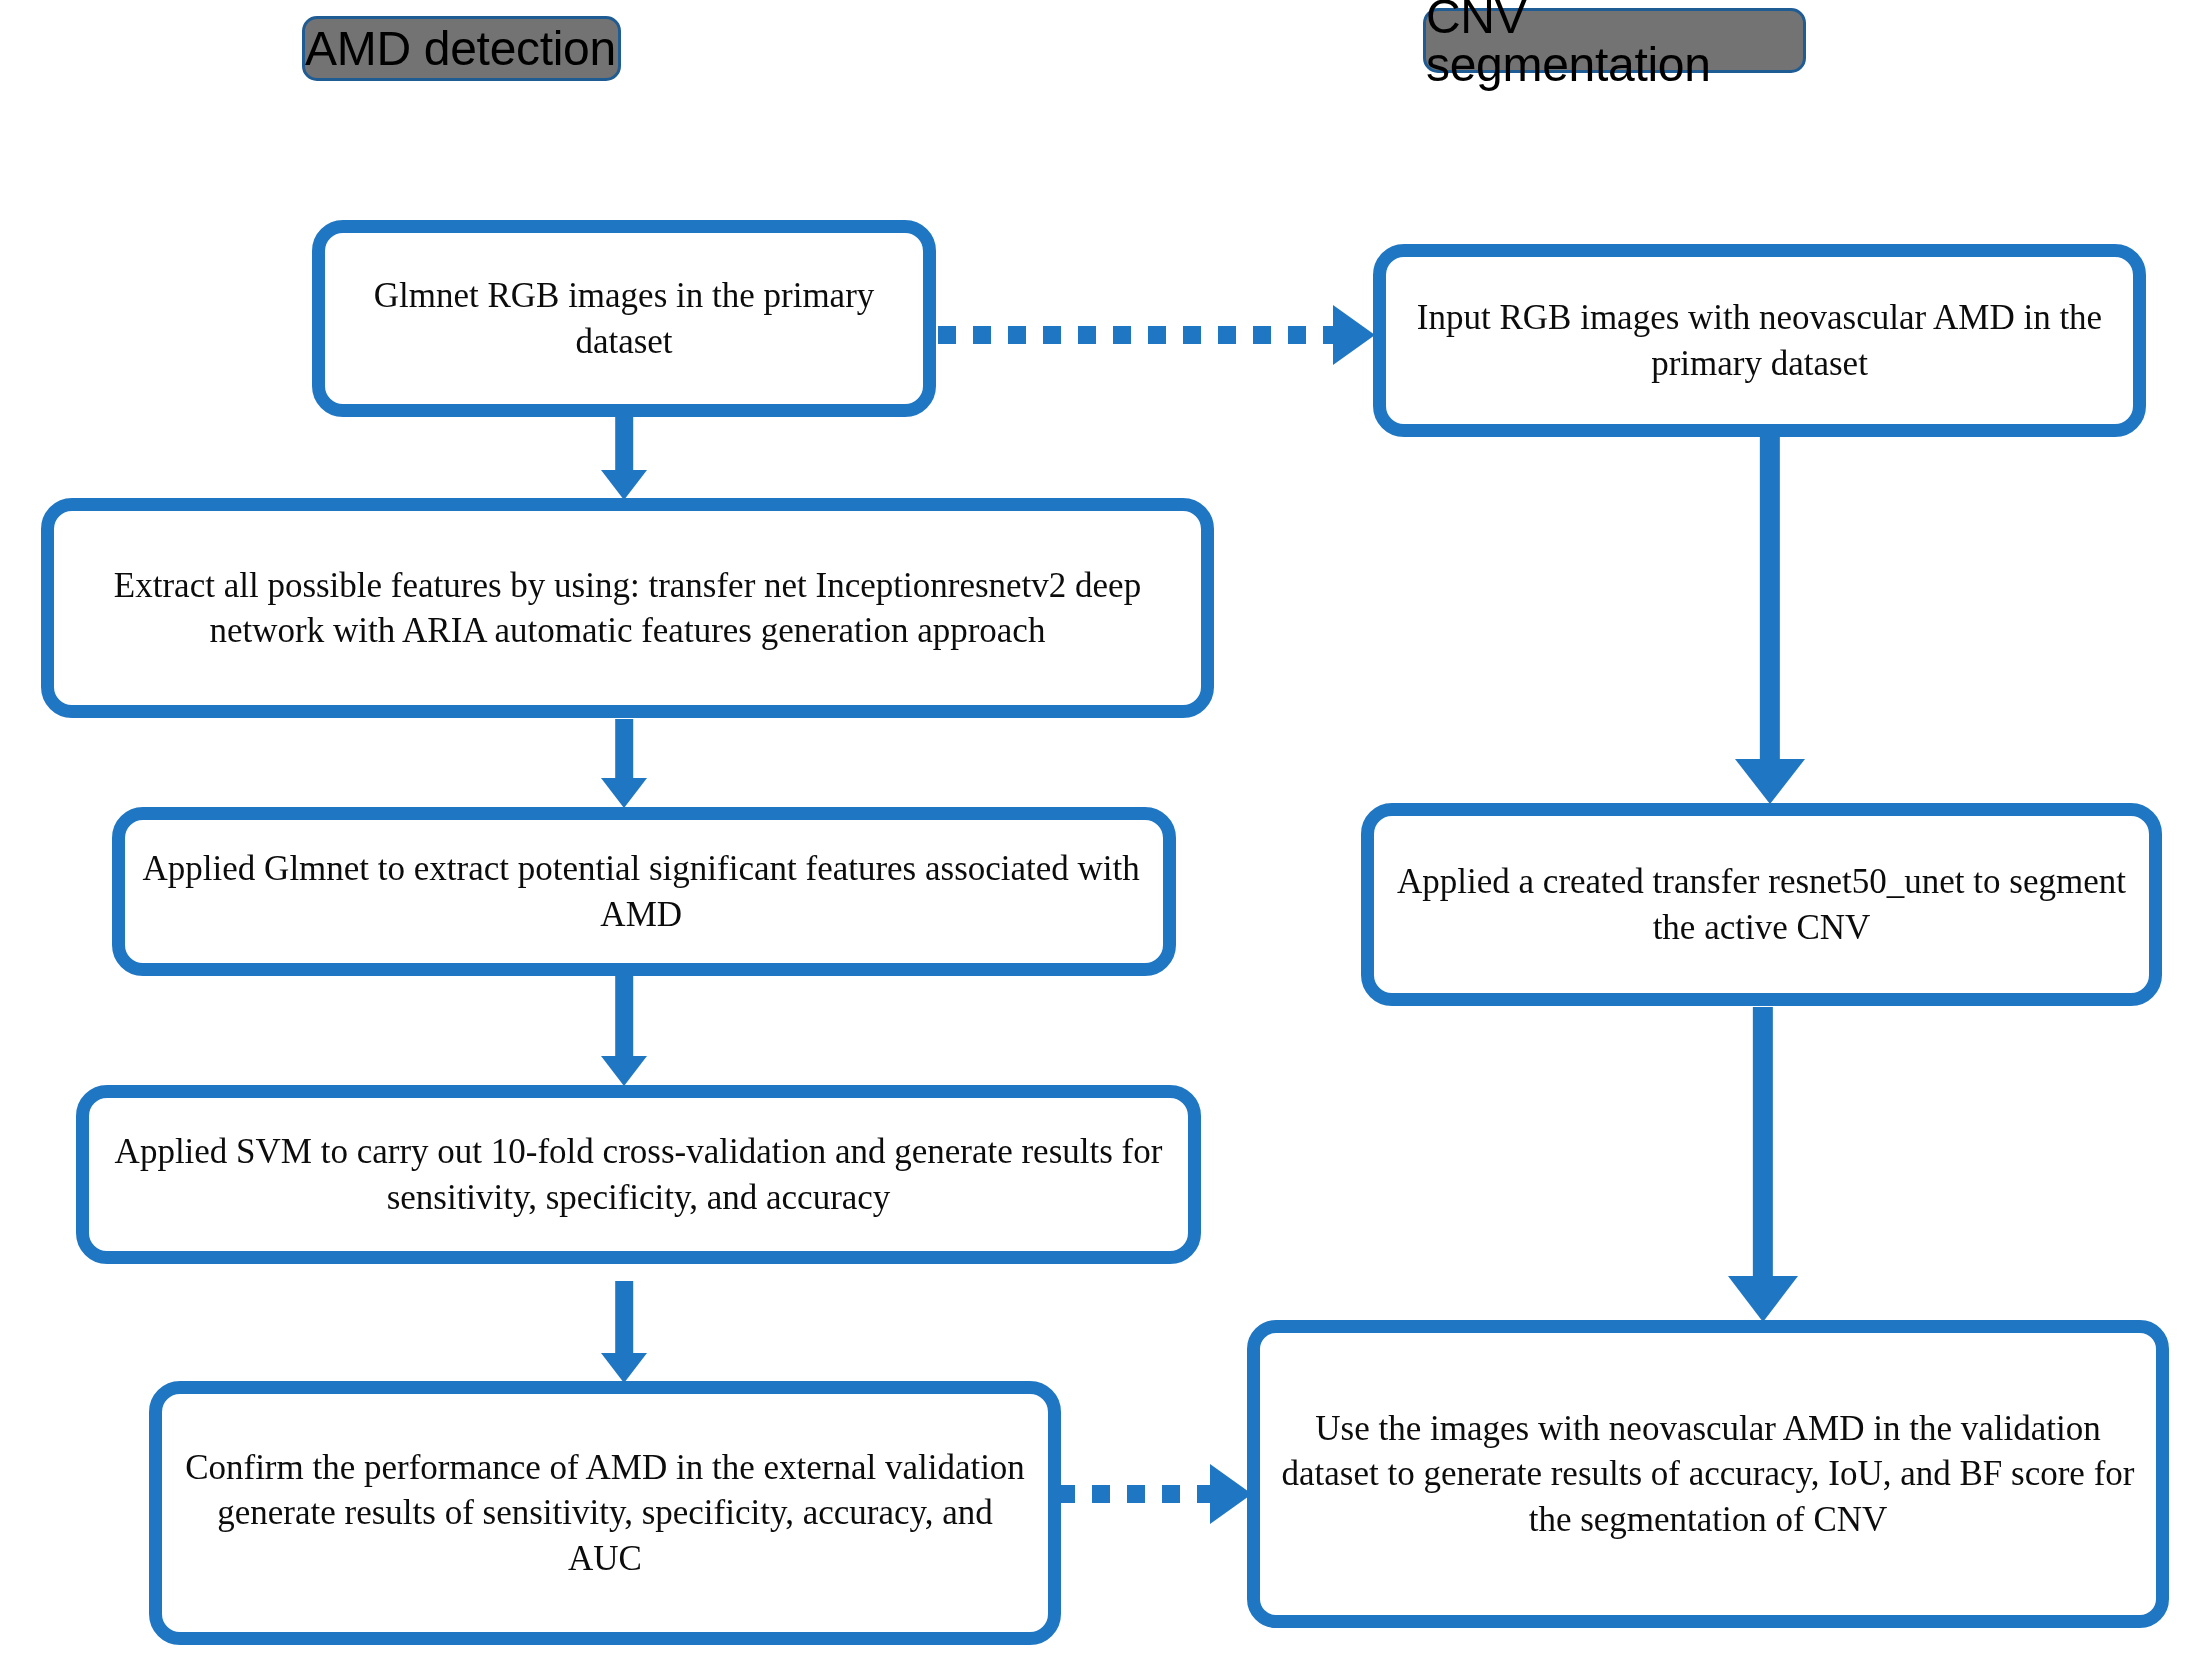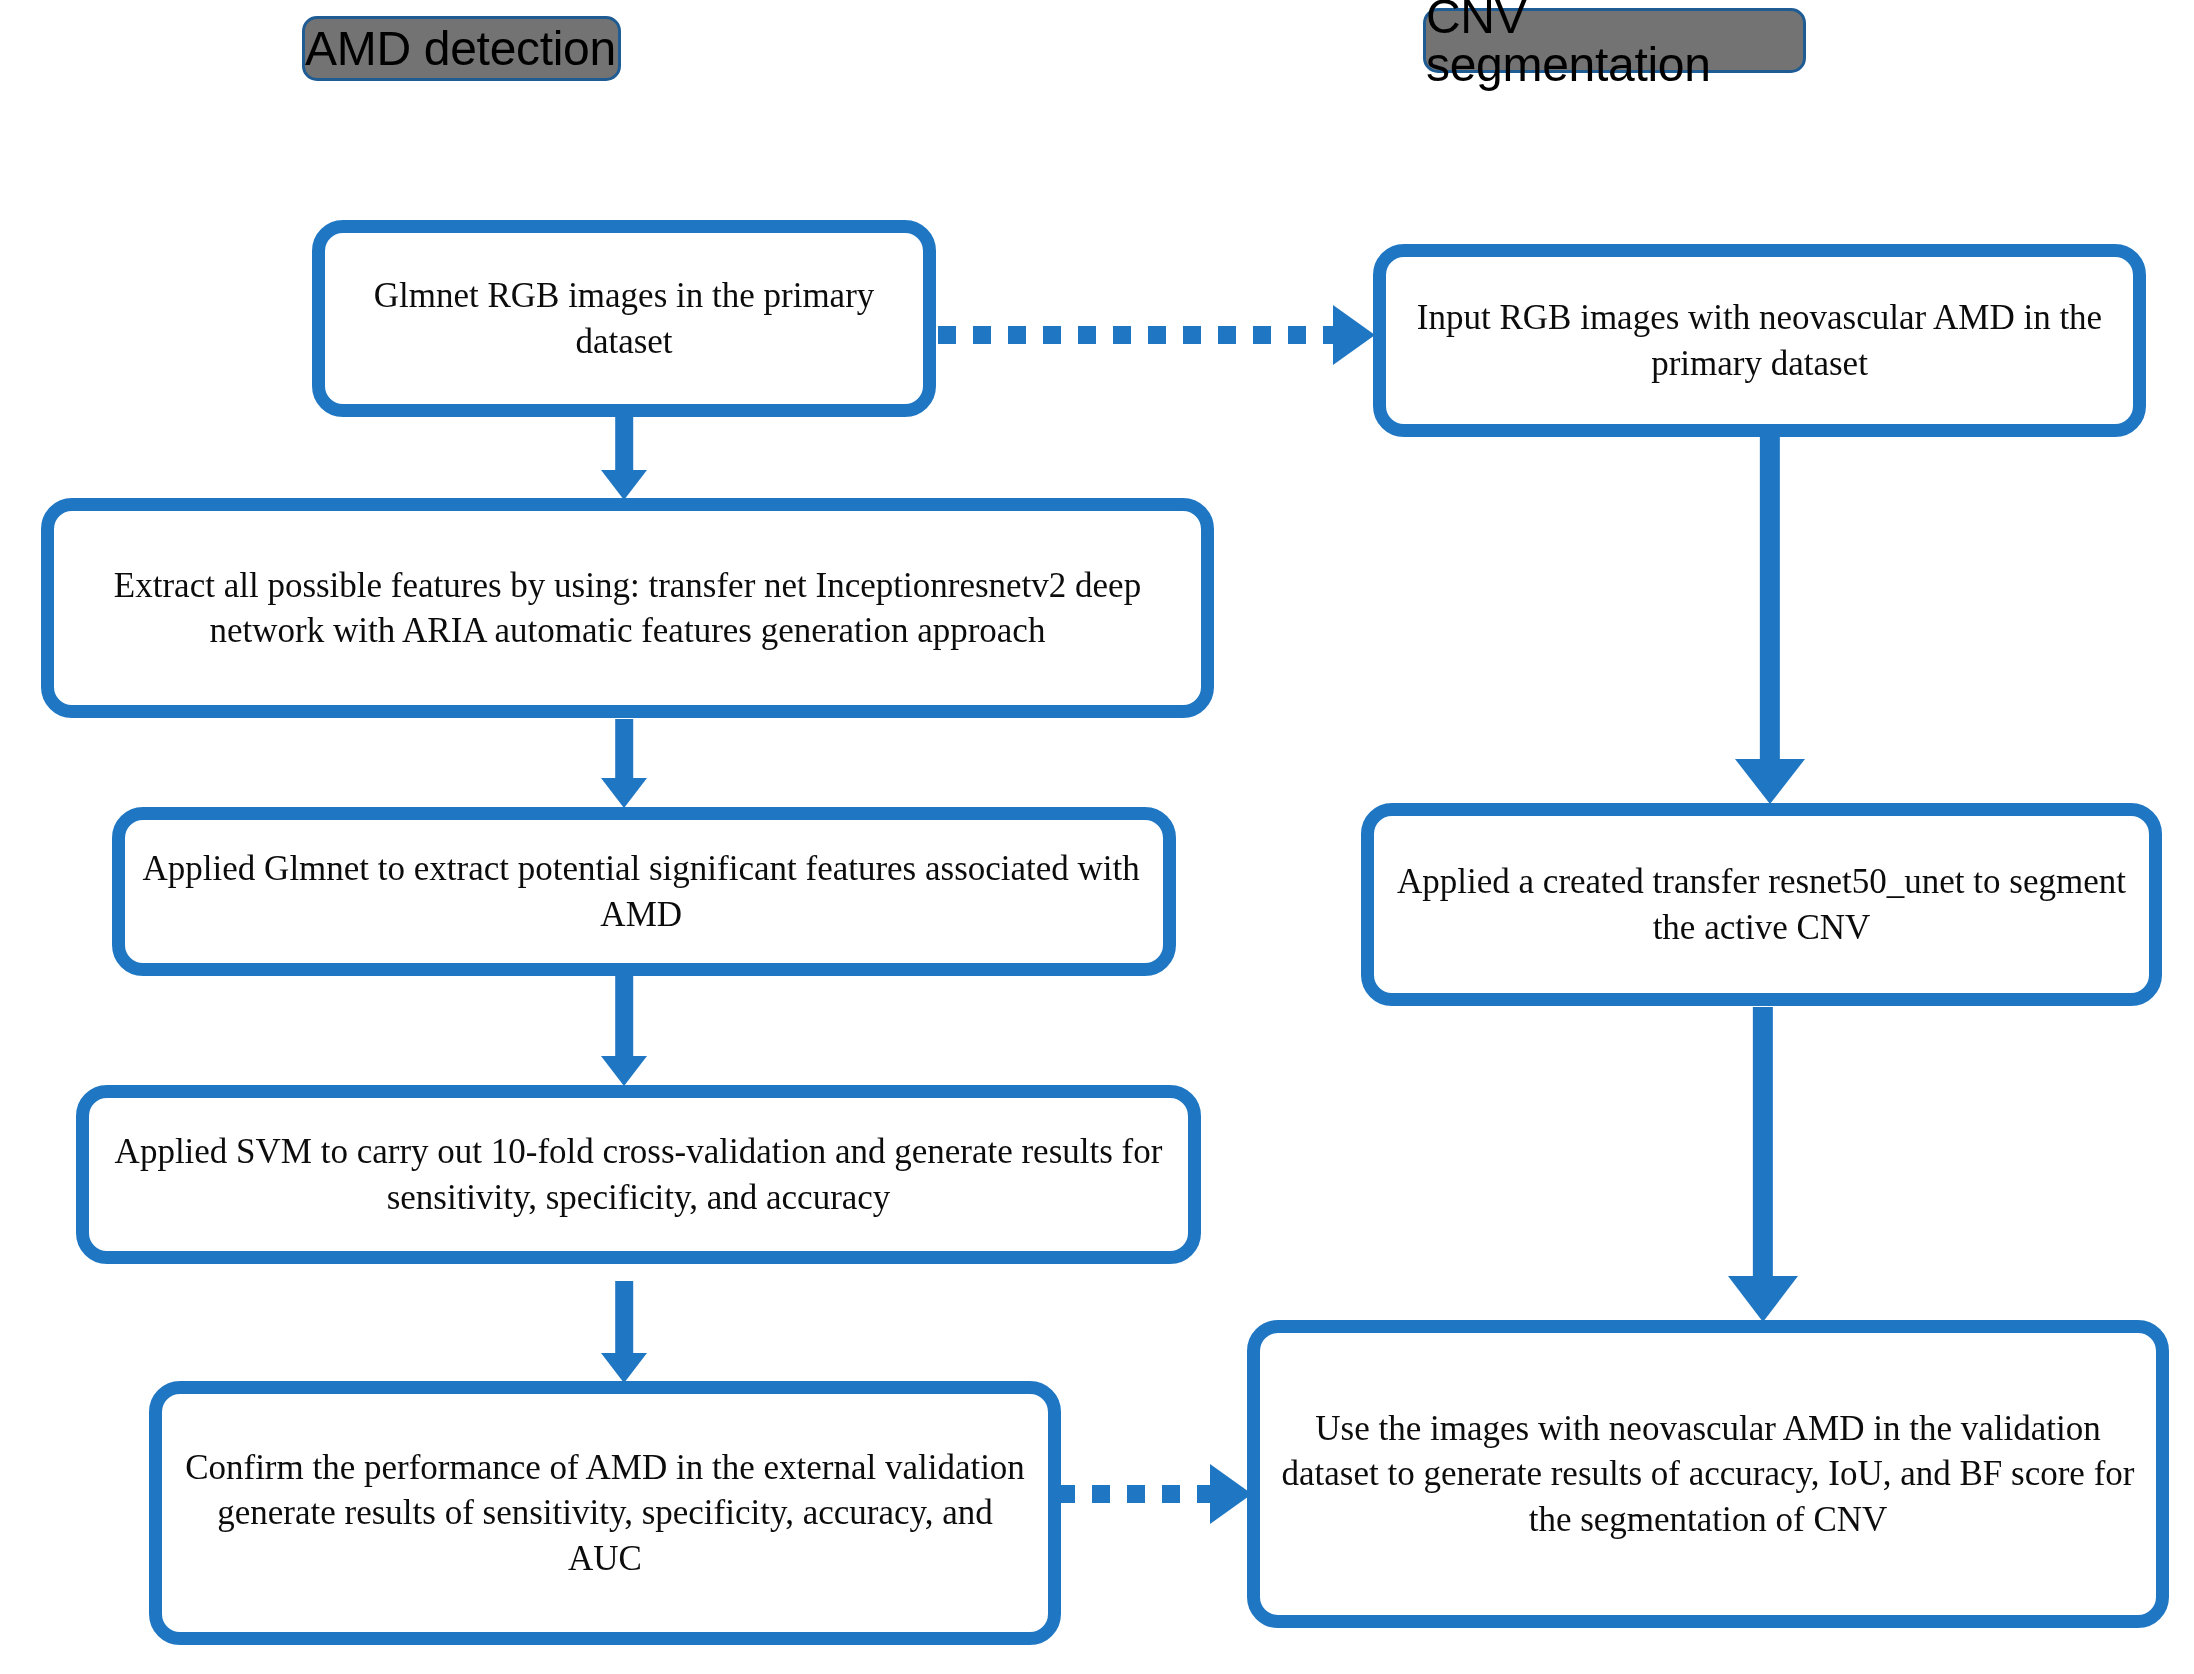--- a/index.html
+++ b/index.html
@@ -130,21 +130,21 @@
   </div>
 
   <div class="node" style="left:149px; top:1381px; width:912px; height:264px;">
     <span>Confirm the performance of AMD in the external validation generate results of sensitivity, specificity, accuracy, and AUC</span>
   </div>
 
   <div class="node" style="left:1361px; top:803px; width:801px; height:203px;">
     <span>Applied a created transfer resnet50_unet to segment the active CNV</span>
   </div>
 
-  <div class="node" style="left:1247px; top:1320px; width:922px; height:308px;">
+  <div class="node" style="left:1247px; top:1320px; width:922px; height:308px;border-radius:29px;">
     <span>Use the images with neovascular AMD in the validation dataset to generate results of accuracy, IoU, and BF score for the segmentation of CNV</span>
   </div>
 
   <div class="v-arrow" style="left:597px; top:417px; width:54px; height:83px;">
     <div class="shaft" style="width:17.6px; height:56px;"></div>
     <div class="head"></div>
   </div>
 
   <div class="v-arrow" style="left:597px; top:719px; width:54px; height:89px;">
     <div class="shaft" style="width:17.6px; height:61px;"></div>

